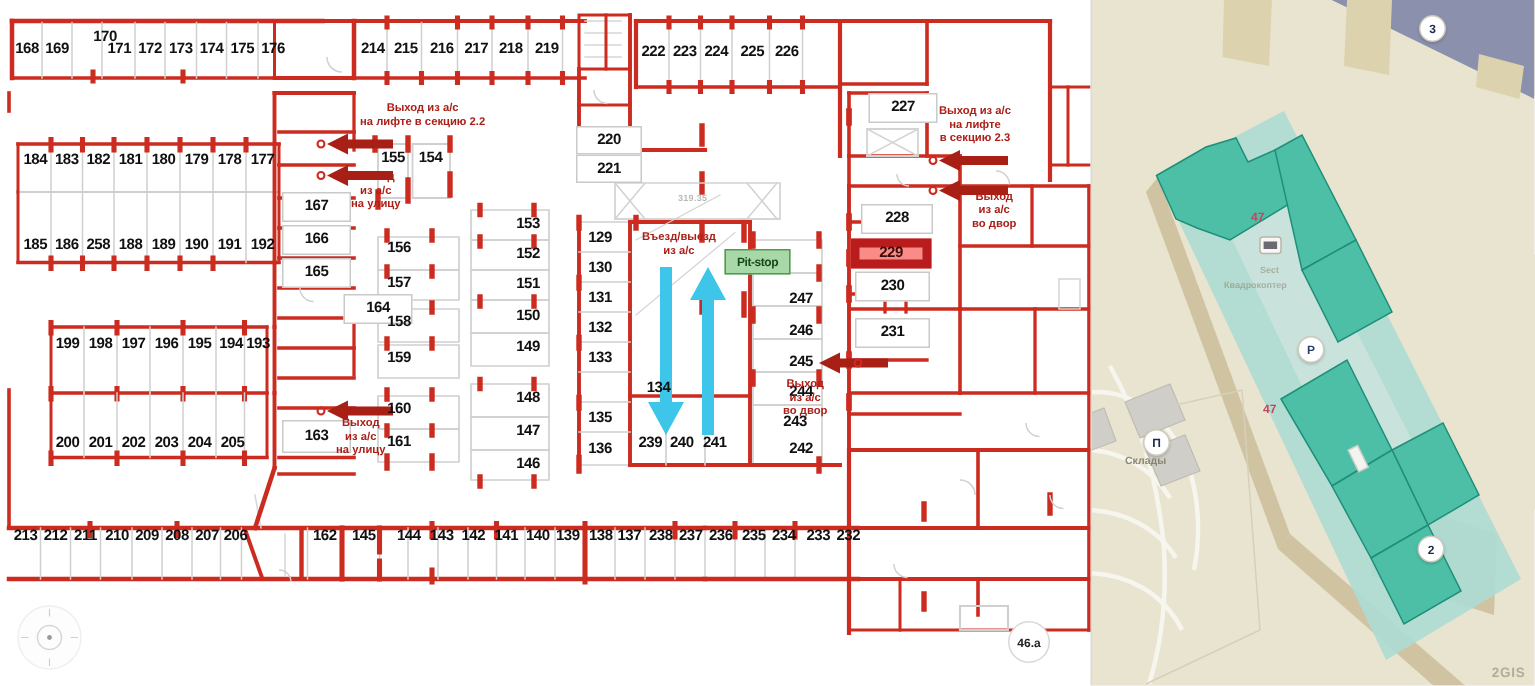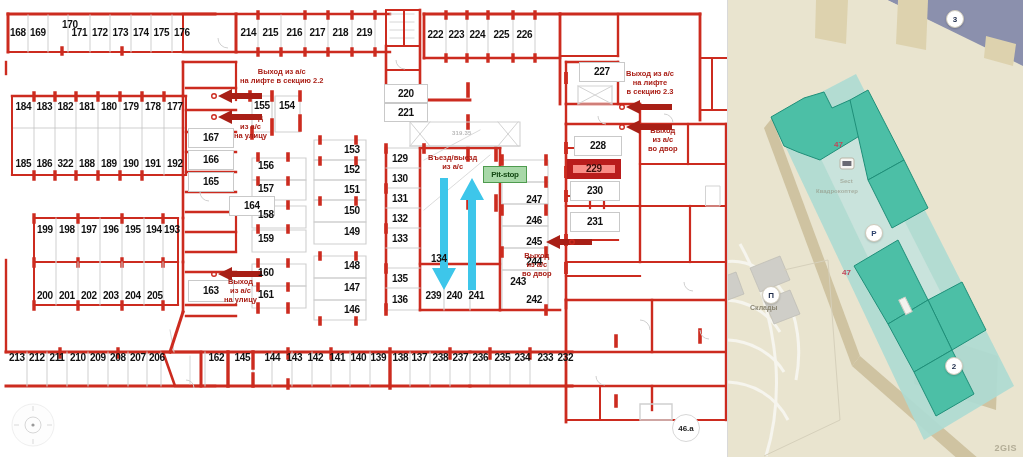--- a/index.html
+++ b/index.html
@@ -429,21 +429,21 @@
     <div class="unit plain" style="left:34px;top:99px;width:21px;height:16px;">183</div>
     <div class="unit plain" style="left:55px;top:99px;width:21px;height:16px;">182</div>
     <div class="unit plain" style="left:76px;top:99px;width:22px;height:16px;">181</div>
     <div class="unit plain" style="left:98px;top:99px;width:22px;height:16px;">180</div>
     <div class="unit plain" style="left:120px;top:99px;width:22px;height:16px;">179</div>
     <div class="unit plain" style="left:142px;top:99px;width:22px;height:16px;">178</div>
     <div class="unit plain" style="left:164px;top:99px;width:22px;height:16px;">177</div>
 
     <div class="unit plain" style="left:13px;top:156px;width:21px;height:16px;">185</div>
     <div class="unit plain" style="left:34px;top:156px;width:21px;height:16px;">186</div>
-    <div class="unit plain" style="left:55px;top:156px;width:21px;height:16px;">322</div>
+    <div class="unit plain" style="left:55px;top:156px;width:21px;height:16px;">258</div>
     <div class="unit plain" style="left:76px;top:156px;width:22px;height:16px;">188</div>
     <div class="unit plain" style="left:98px;top:156px;width:22px;height:16px;">189</div>
     <div class="unit plain" style="left:120px;top:156px;width:22px;height:16px;">190</div>
     <div class="unit plain" style="left:142px;top:156px;width:22px;height:16px;">191</div>
     <div class="unit plain" style="left:164px;top:156px;width:22px;height:16px;">192</div>
 
     <div class="unit plain" style="left:34px;top:222px;width:22px;height:16px;">199</div>
     <div class="unit plain" style="left:56px;top:222px;width:22px;height:16px;">198</div>
     <div class="unit plain" style="left:78px;top:222px;width:22px;height:16px;">197</div>
     <div class="unit plain" style="left:100px;top:222px;width:22px;height:16px;">196</div>
@@ -526,21 +526,21 @@
     <div class="unit plain" style="left:423px;top:288px;width:21px;height:16px;">239</div>
     <div class="unit plain" style="left:444px;top:288px;width:21px;height:16px;">240</div>
     <div class="unit plain" style="left:466px;top:288px;width:21px;height:16px;">241</div>
 
     <div class="unit pit" style="left:483px;top:166px;width:44px;height:17px;">Pit-stop</div>
 
     <div class="unit plain" style="left:504px;top:192px;width:42px;height:16px;justify-content:flex-end;padding-right:4px;">247</div>
     <div class="unit plain" style="left:504px;top:213px;width:42px;height:16px;justify-content:flex-end;padding-right:4px;">246</div>
     <div class="unit plain" style="left:504px;top:234px;width:42px;height:16px;justify-content:flex-end;padding-right:4px;">245</div>
     <div class="unit plain" style="left:504px;top:254px;width:42px;height:16px;justify-content:flex-end;padding-right:4px;">244</div>
-    <div class="unit plain" style="left:504px;top:274px;width:42px;height:16px;justify-content:flex-end;padding-right:20px;">243</div>
+    <div class="unit plain" style="left:504px;top:274px;width:42px;height:16px;justify-content:flex-end;padding-right:8px;">243</div>
     <div class="unit plain" style="left:504px;top:292px;width:42px;height:16px;justify-content:flex-end;padding-right:4px;">242</div>
 
     <div class="unit" style="left:579px;top:62px;width:46px;height:20px;">227</div>
     <div class="unit" style="left:574px;top:136px;width:48px;height:20px;">228</div>
     <div class="unit sel" style="left:567px;top:159px;width:54px;height:20px;">229</div>
     <div class="unit" style="left:570px;top:181px;width:50px;height:20px;">230</div>
     <div class="unit" style="left:570px;top:212px;width:50px;height:20px;">231</div>
 
     <div class="callout" style="left:240px;top:68px;">Выход из а/с
 на лифте в секцию 2.2</div>

